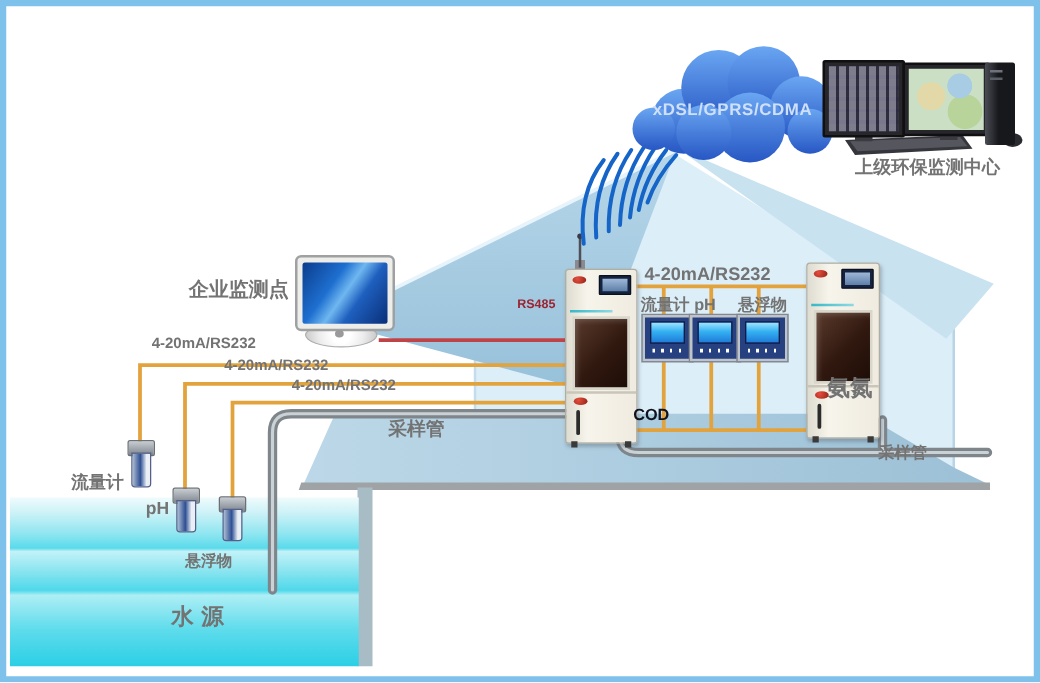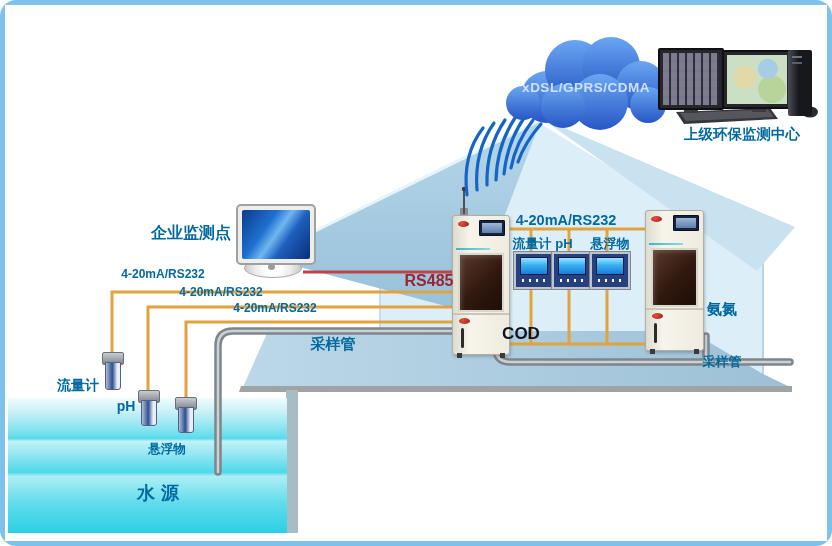--- a/index.html
+++ b/index.html
@@ -1,21 +1,21 @@
 <!DOCTYPE html>
 <html><head>
 <meta charset="utf-8">
 <style>
   html,body{margin:0;padding:0;background:#fff;}
   .stage{position:relative;width:832px;height:546px;background:#fff;overflow:hidden;
-         font-family:"Liberation Sans","DejaVu Sans",sans-serif;border-radius:16px;}
+         font-family:"Liberation Sans","DejaVu Sans",sans-serif;}
   .frame{position:absolute;inset:0;border:5px solid #7EC2EC;pointer-events:none;z-index:50;}
   svg.scene{position:absolute;left:0;top:0;z-index:1;}
   .lbl{position:absolute;transform:translateX(-50%);white-space:nowrap;font-weight:bold;
-       color:#0369a1;z-index:20;line-height:1.1;}
+       color:#737373;z-index:20;line-height:1.1;}
   
   .cabinet{position:absolute;z-index:10;background:linear-gradient(90deg,#DEDBD0,#F7F4EB 30%,#EFEBE0);
            border:1px solid #B1ADA0;border-radius:3px;box-shadow:1px 2px 3px rgba(80,90,100,.35);}
   .cab-logo{position:absolute;width:11px;height:6px;border-radius:50%;
             background:radial-gradient(circle at 35% 35%,#E74C3C,#8E2418);}
   .cab-display{position:absolute;background:#16233F;border:1px solid #0A1020;border-radius:1px;}
   .cab-display i{position:absolute;inset:2px;background:linear-gradient(180deg,#9FB8D8,#5E7FA8);display:block;}
   .cab-teal{position:absolute;height:2px;background:linear-gradient(90deg,#35B8C8,#8FD9E2);}
   .cab-window{position:absolute;background:linear-gradient(135deg,#5A3A2C,#30180F 55%,#1D0D07);
               border:2px solid #D9D6CB;box-shadow:inset 2px 2px 4px rgba(255,255,255,.15);}
@@ -226,31 +226,31 @@
   <div class="sensor-cap" style="left:102px;top:352px"></div>
   <div class="sensor-body" style="left:105px;top:362px;height:26px"></div>
   <div class="sensor-cap" style="left:138px;top:390px"></div>
   <div class="sensor-body" style="left:141px;top:400px;height:24px"></div>
   <div class="sensor-cap" style="left:175px;top:397px"></div>
   <div class="sensor-body" style="left:178px;top:407px;height:24px"></div>
 
   <div class="lbl" style="left:586px;top:81px;font-size:13.5px;color:#CFE0FA;letter-spacing:.5px">xDSL/GPRS/CDMA</div>
   <div class="lbl" style="left:742px;top:127px;font-size:14.5px">上级环保监测中心</div>
   <div class="lbl" style="left:191px;top:224px;font-size:16px">企业监测点</div>
-  <div class="lbl" style="left:429px;top:272px;font-size:16px;color:#9B2430">RS485</div>
+  <div class="lbl" style="left:429px;top:238px;font-size:10px;color:#9B2430">RS485</div>
   <div class="lbl" style="left:566px;top:213px;font-size:14.5px">4-20mA/RS232</div>
   <div class="lbl" style="left:532px;top:237px;font-size:13px">流量计</div>
   <div class="lbl" style="left:564px;top:237px;font-size:13px">pH</div>
   <div class="lbl" style="left:610px;top:237px;font-size:13px">悬浮物</div>
   <div class="lbl" style="left:163px;top:268px;font-size:12px">4-20mA/RS232</div>
   <div class="lbl" style="left:221px;top:286px;font-size:12px">4-20mA/RS232</div>
   <div class="lbl" style="left:275px;top:302px;font-size:12px">4-20mA/RS232</div>
   <div class="lbl" style="left:333px;top:336px;font-size:15px">采样管</div>
   <div class="lbl" style="left:722px;top:355px;font-size:13px">采样管</div>
-  <div class="lbl" style="left:521px;top:325px;font-size:17px;color:#10131F">COD</div>
-  <div class="lbl" style="left:722px;top:301px;font-size:15px">氨氮</div>
+  <div class="lbl" style="left:521px;top:325px;font-size:13px;color:#10131F">COD</div>
+  <div class="lbl" style="left:680px;top:301px;font-size:18px">氨氮</div>
   <div class="lbl" style="left:78px;top:378px;font-size:14px">流量计</div>
   <div class="lbl" style="left:126px;top:399px;font-size:14px">pH</div>
   <div class="lbl" style="left:167px;top:443px;font-size:12.5px">悬浮物</div>
   <div class="lbl" style="left:161px;top:484px;font-size:18px;letter-spacing:6px">水源</div>
 
   <div class="frame"></div>
 </div>
 
 </body></html>

